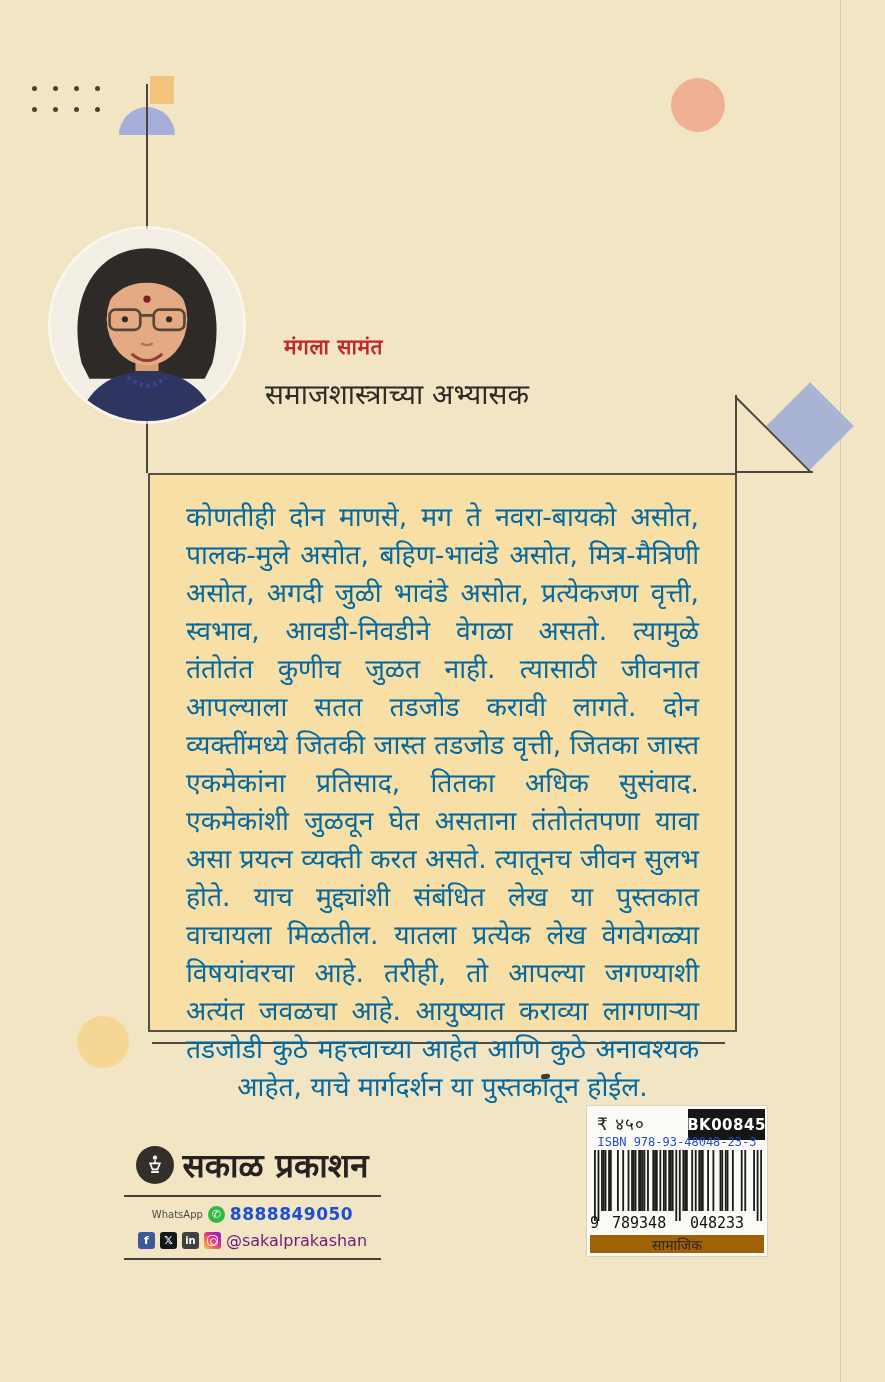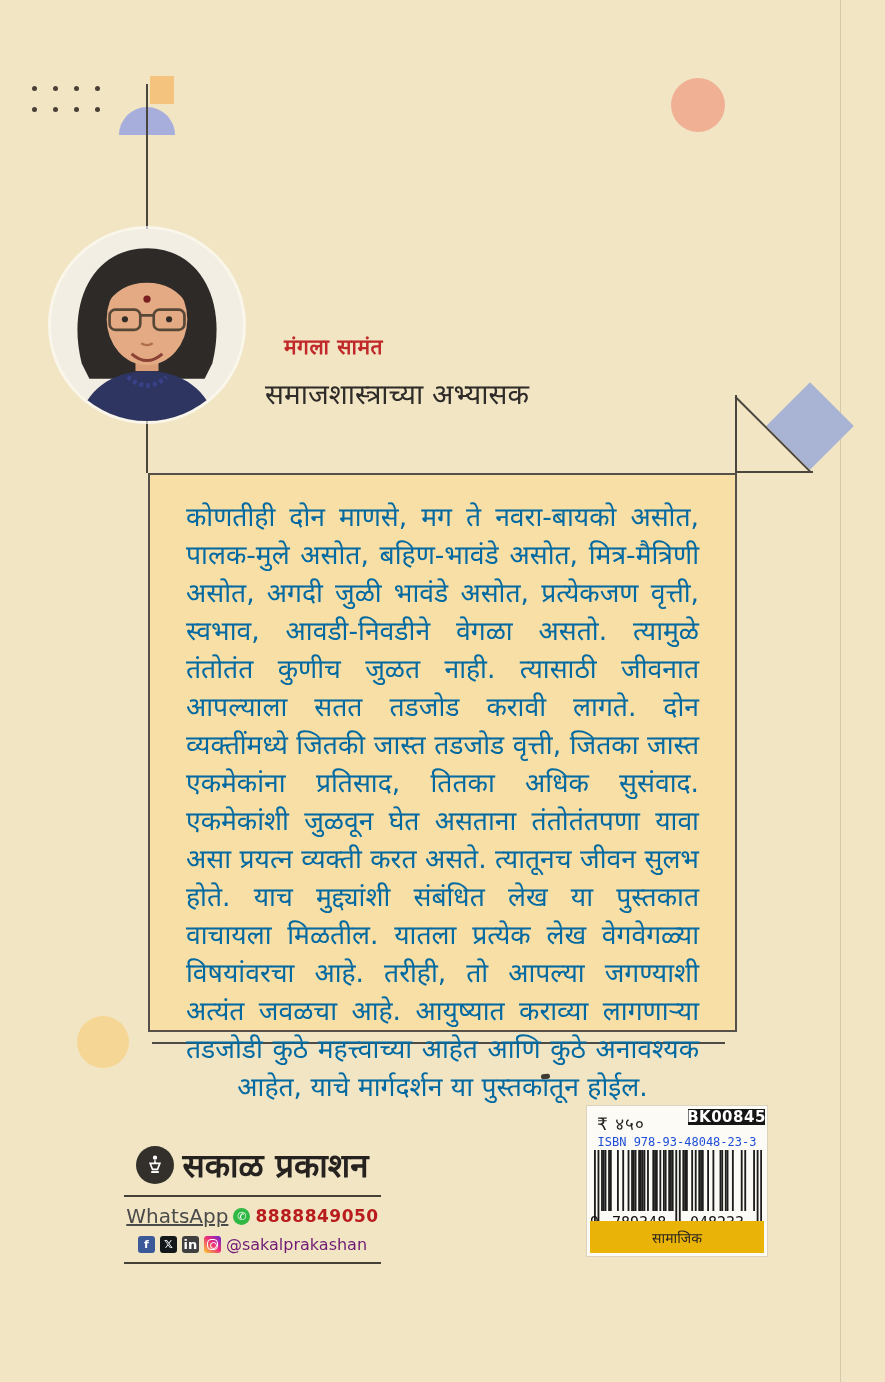--- a/index.html
+++ b/index.html
@@ -44,48 +44,48 @@
   .speck { position:absolute; left:541px; top:1074px; width:9px; height:5px;
            background:#3f3a33; border-radius:2px; transform:rotate(-8deg); }
   
   .pub { position:absolute; left:110px; top:1142px; width:285px; }
   .pub-logo-row { display:flex; align-items:center; gap:8px; justify-content:center; }
   .pub-mark { width:38px; height:38px; border-radius:50%; background:#332f2b;
               display:flex; align-items:center; justify-content:center; flex:0 0 38px; }
   .pub-name { font-size:33px; font-weight:bold; color:#262220; white-space:nowrap; }
   .pub-divider { height:2px; background:#454038; margin:8px 14px 0 14px; }
   .pub-row { display:flex; align-items:center; justify-content:center; gap:5px; margin-top:7px; }
-  .wa-label { font-size:20px; color:#4a4a4a;text-decoration:underline; }
-  .wa-num { font-size:17px; color:#b91c1c; font-weight:bold; letter-spacing:.5px; }
+  .wa-label { font-size:10px; color:#4a4a4a; }
+  .wa-num { font-size:17px; color:#1d4ed8; font-weight:bold; letter-spacing:.5px; }
   .sicon { width:17px; height:17px; border-radius:3px; display:flex; align-items:center;
            justify-content:center; color:#fff; font-size:11px; font-weight:bold; flex:0 0 17px; }
   .wa  { background:#2fb843; border-radius:50%; }
   .fb  { background:#3b5998; }
   .xx  { background:#14171a; }
-  .li  { background:#404040; font-size:13px; }
+  .li  { background:#404040; font-size:10px; }
   .ig  { background:linear-gradient(45deg,#f9ce34,#ee2a7b 55%,#6228d7); position:relative; }
   .ig::before { content:""; position:absolute; inset:3px; border:1.6px solid #fff; border-radius:4px; }
   .ig::after  { content:""; position:absolute; left:6px; top:6px; width:5px; height:5px;
                 border:1.6px solid #fff; border-radius:50%; }
   .handle { font-size:16px; color:#701a75; }
   .website { font-size:15px; color:#3b3b3b; text-align:center; margin-top:7px; letter-spacing:.3px; }
   
   .bpanel { position:absolute; left:586px; top:1105px; width:182px; height:152px;
             background:#fdfbf5; border:1px solid #ddd3bd; box-sizing:border-box;padding-left:32px; }
   .price { position:absolute; left:10px; top:6px; font-size:17px; color:#1f1f1f; letter-spacing:1px; }
-  .sku   { position:absolute; left:101px; top:3px; width:77px; height:16px; background:#161616;
+  .sku   { position:absolute; left:101px; top:3px; width:77px; height:31px; background:#161616;
            color:#fff; font-size:15px; font-weight:bold; display:flex; align-items:center;
            justify-content:center; letter-spacing:.5px; }
   .isbn  { position:absolute; left:0; top:29px; width:100%; text-align:center;
            font-family:"DejaVu Sans Mono", monospace; font-size:12px; color:#1d4ed8; }
   .bars  { position:absolute; left:7px; top:44px; }
   .ean   { position:absolute; top:108px; font-family:"DejaVu Sans Mono", monospace;
            font-size:15px; color:#111; }
   .e1 { left:3px; } .e2 { left:25px; width:64px; } .e3 { left:98px; width:64px; text-align:center; }
-  .cat   { position:absolute; left:3px; right:3px; bottom:3px; height:32px; background:#eab308;
+  .cat   { position:absolute; left:3px; right:3px; bottom:3px; height:18px; background:#a16207;
            display:flex; align-items:center; justify-content:center; font-size:14px; color:#2a2520; }
   .crease { position:absolute; left:840px; top:0; width:1px; height:100%; background:rgba(90,80,60,.18); }
 </style>
 </head>
 <body>
 
 <div id="cover">
 
   <div class="dots">
     <i></i>

